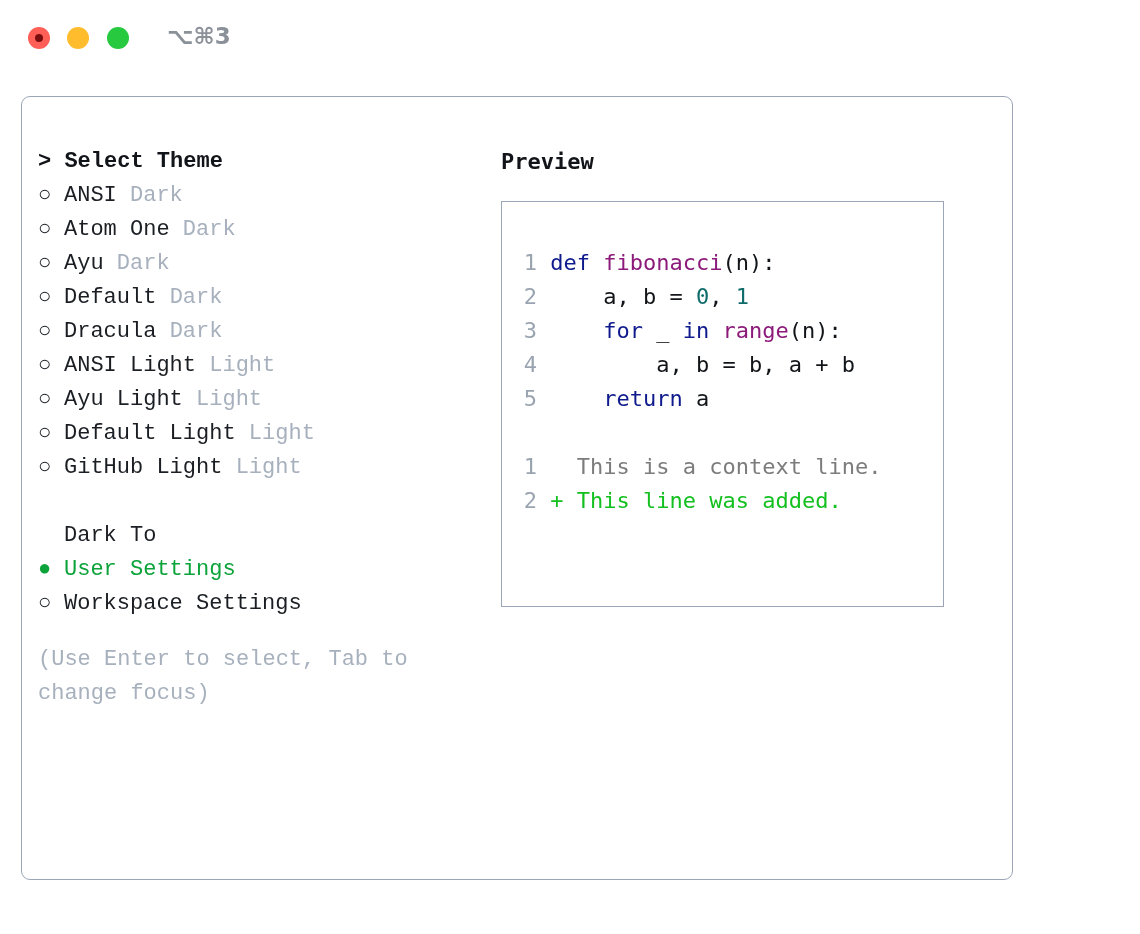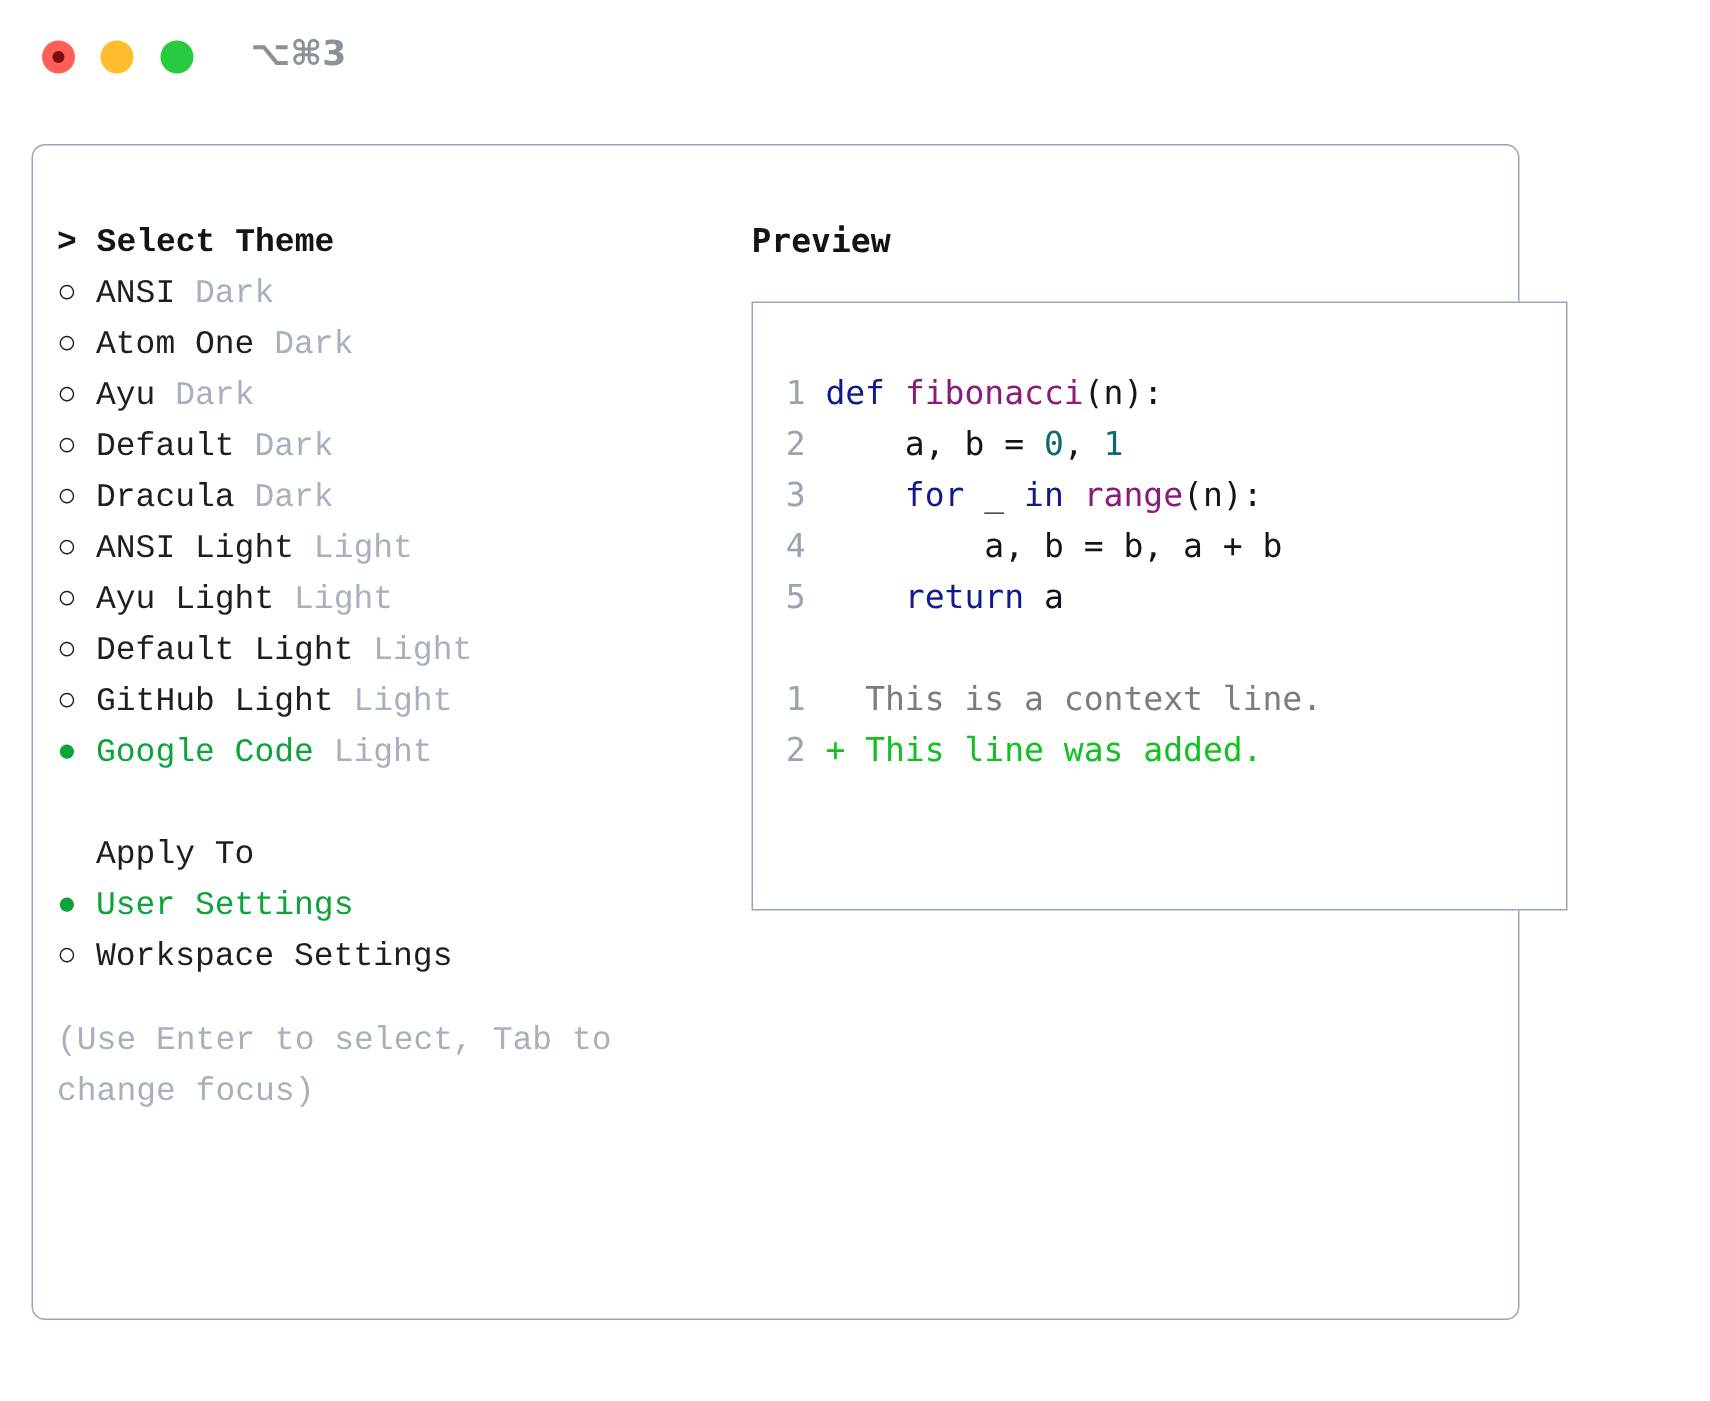--- a/index.html
+++ b/index.html
@@ -124,21 +124,21 @@
     width: 480px;
   }
   #preview-title {
     font-size: 22px;
     font-weight: bold;
     color: #111418;
     line-height: 34px;
   }
   #preview-box {
     margin-top: 22px;
-    width: 544px;
+    width: 443px;
     height: 406px;
     border: 1px solid #9aa6b8;
     background: #ffffff;
     box-sizing: border-box;
     position: relative;
   }
   #code-area {
     position: absolute;
     left: 13px;
     top: 44px;
@@ -184,26 +184,25 @@
       <div id="theme-list">
           <div class="row"><span class="marker">○</span><span>ANSI</span><span> </span><span class="dim">Dark</span></div>
           <div class="row"><span class="marker">○</span><span>Atom One</span><span> </span><span class="dim">Dark</span></div>
           <div class="row"><span class="marker">○</span><span>Ayu</span><span> </span><span class="dim">Dark</span></div>
           <div class="row"><span class="marker">○</span><span>Default</span><span> </span><span class="dim">Dark</span></div>
           <div class="row"><span class="marker">○</span><span>Dracula</span><span> </span><span class="dim">Dark</span></div>
           <div class="row"><span class="marker">○</span><span>ANSI Light</span><span> </span><span class="dim">Light</span></div>
           <div class="row"><span class="marker">○</span><span>Ayu Light</span><span> </span><span class="dim">Light</span></div>
           <div class="row"><span class="marker">○</span><span>Default Light</span><span> </span><span class="dim">Light</span></div>
           <div class="row"><span class="marker">○</span><span>GitHub Light</span><span> </span><span class="dim">Light</span></div>
-          <div class="row"><span class="marker sel-green">●</span><span class="sel-green">Google Code</span><span> </span><span class="dim">Light</span></div>
         </div>
 
       <div class="gap-row"></div>
 
-      <div class="row apply-hdr">Apply To</div>
+      <div class="row apply-hdr">Dark To</div>
       <div id="apply-list">
           <div class="row"><span class="marker sel-green">●</span><span class="sel-green">User Settings</span></div>
           <div class="row"><span class="marker">○</span><span>Workspace Settings</span></div>
         </div>
 
       <div id="help-text">(Use Enter to select, Tab to change focus)</div>
     </div>
 
     <div id="right-col">
       <div id="preview-title">Preview</div>

